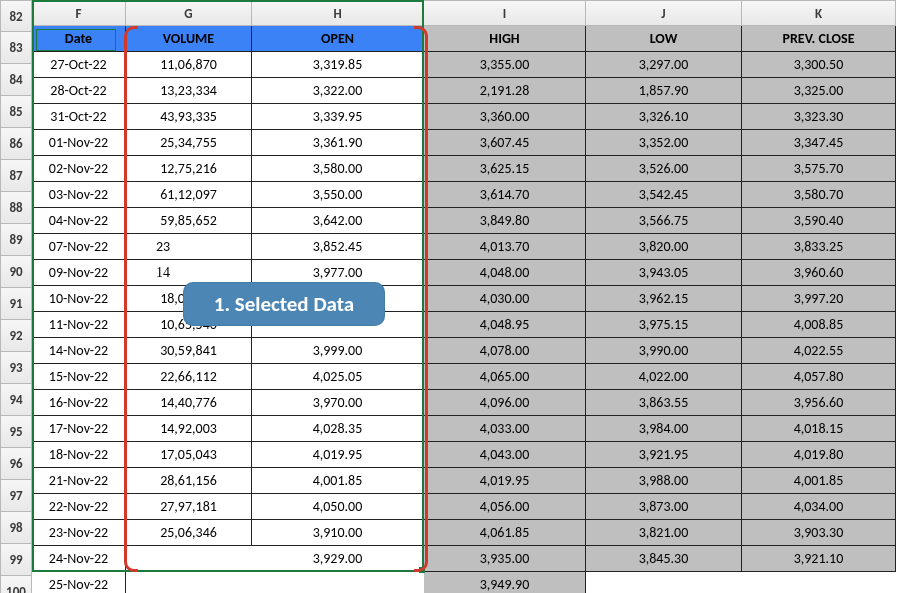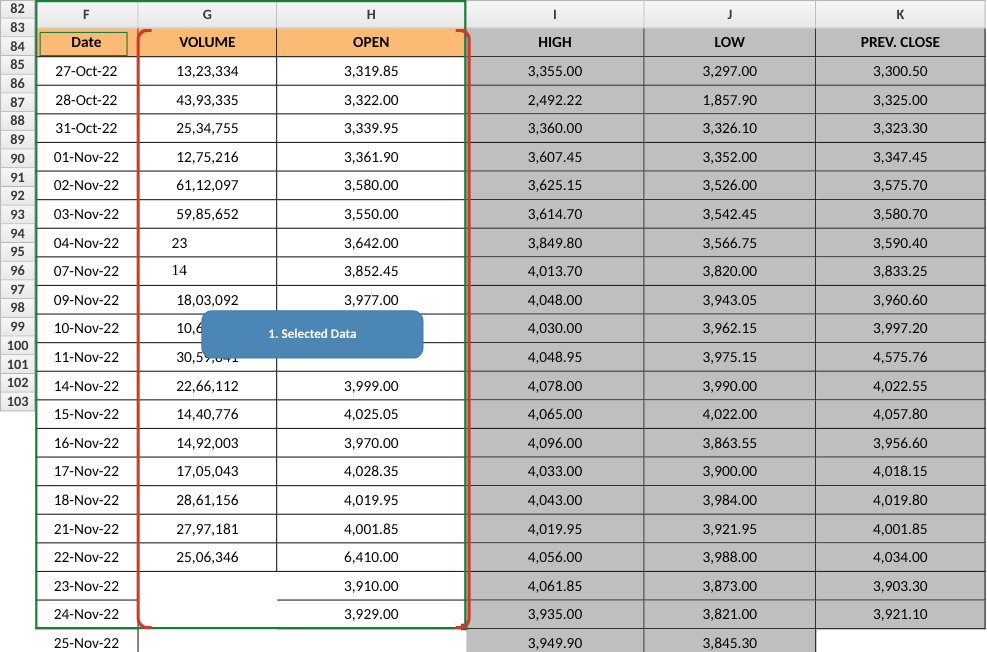--- a/index.html
+++ b/index.html
@@ -1,41 +1,41 @@
 <!DOCTYPE html>
 <html><head>
   <meta charset="utf-8">
   <style>
     * {margin:0;padding:0;box-sizing:border-box;}
     body {font-family:Calibri,Arial,sans-serif;font-size:13px;background:#fff;position:relative;width:897px;}
     .sheet {display:flex;}
     .rowhdrs {display:flex;flex-direction:column;}
-    .rowhdr {height:17px;width:32px;display:flex;align-items:center;justify-content:center;background:linear-gradient(#f6f6f6,#e8e8e8);border:1px solid #b8b8b8;border-top:0;font-size:13px;color:#3a3a3a;font-weight:bold;}
+    .rowhdr {height:32px;width:32px;display:flex;align-items:center;justify-content:center;background:linear-gradient(#f6f6f6,#e8e8e8);border:1px solid #b8b8b8;border-top:0;font-size:13px;color:#3a3a3a;font-weight:bold;}
     .rowhdr:first-child {border-top:1px solid #b8b8b8;}
     .cols {display:flex;}
     .col {display:flex;flex-direction:column;}
     .colhdr {height:26px;display:flex;align-items:center;justify-content:center;background:linear-gradient(#f6f6f6,#e8e8e8);border:1px solid #b8b8b8;border-left:0;font-size:13px;color:#3a3a3a;font-weight:bold;}
     .cell {height:26px;display:flex;align-items:center;border:1px solid #222;border-top:0;border-left:0;padding:0 6px;font-size:14px;}
     .col .cell:first-of-type {border-top:1px solid #222;margin-top:-1px;}
-    .hdrcell {justify-content:center;font-weight:bold;background:#fdba74;}
+    .hdrcell {justify-content:center;font-weight:bold;background:#3b82f6;}
     .date {justify-content:center;}
     .numc {justify-content:center;}
     .grey {background:#bfbfbf;}
     
     .wF{width:94px;} .wG{width:126px;} .wH{width:172px;} .wI{width:162px;} .wJ{width:156px;} .wK{width:154px;}
     
     .sel-outer {position:absolute;border:2px solid #1b7a3c;pointer-events:none;left:32px;top:0;width:392px;height:572px;}
     .sel-inner {position:absolute;border:1px solid #1b7a3c;pointer-events:none;left:36px;top:29px;width:80px;height:22px;background:rgba(255,255,255,.0);}
     .sel-handle{position:absolute;width:6px;height:6px;background:#1b7a3c;right:-3px;bottom:-3px;}
     
     .bracket{position:absolute;pointer-events:none;}
     .bL{left:124px;top:26px;width:14px;height:546px;border-left:3px solid #d13a2b;border-top:3px solid #d13a2b;border-bottom:3px solid #d13a2b;border-top-left-radius:10px;border-bottom-left-radius:10px;}
     .bR{left:414px;top:26px;width:14px;height:546px;border-right:3px solid #d13a2b;border-top:3px solid #d13a2b;border-bottom:3px solid #d13a2b;border-top-right-radius:10px;border-bottom-right-radius:10px;}
     
-    .callout{position:absolute;left:183px;top:282px;width:202px;height:44px;background:#4b86b4;border-radius:10px;display:flex;align-items:center;justify-content:center;color:#fff;font-weight:bold;font-size:12px;box-shadow:0 0 0 1px rgba(0,0,0,.08) inset;}
+    .callout{position:absolute;left:183px;top:282px;width:202px;height:44px;background:#4b86b4;border-radius:10px;display:flex;align-items:center;justify-content:center;color:#fff;font-weight:bold;font-size:21px;box-shadow:0 0 0 1px rgba(0,0,0,.08) inset;}
   </style>
 </head>
 <body>
 
 <div class="sheet">
   <div class="rowhdrs">
     <div class="rowhdr">82</div>
     <div class="rowhdr">83</div>
     <div class="rowhdr">84</div>
     <div class="rowhdr">85</div>
@@ -83,20 +83,21 @@
       <div class="cell date">21-Nov-22</div>
       <div class="cell date">22-Nov-22</div>
       <div class="cell date">23-Nov-22</div>
       <div class="cell date">24-Nov-22</div>
       <div class="cell date">25-Nov-22</div>
     </div>
 
     <div class="col wG">
       <div class="colhdr">G</div>
       <div class="cell hdrcell">VOLUME</div>
+      <div class="cell numc">11,06,870</div>
       <div class="cell numc">13,23,334</div>
       <div class="cell numc">43,93,335</div>
       <div class="cell numc">25,34,755</div>
       <div class="cell numc">12,75,216</div>
       <div class="cell numc">61,12,097</div>
       <div class="cell numc">59,85,652</div>
       <div class="cell" style="justify-content:flex-start;padding-left:30px;">23</div>
       <div class="cell" style="justify-content:flex-start;padding-left:30px;font-family:Liberation Serif, serif;">14</div>
       <div class="cell numc">18,03,092</div>
       <div class="cell numc">10,65,546</div>
@@ -123,30 +124,30 @@
       <div class="cell numc">3,852.45</div>
       <div class="cell numc">3,977.00</div>
       <div class="cell numc"></div>
       <div class="cell numc"></div>
       <div class="cell numc">3,999.00</div>
       <div class="cell numc">4,025.05</div>
       <div class="cell numc">3,970.00</div>
       <div class="cell numc">4,028.35</div>
       <div class="cell numc">4,019.95</div>
       <div class="cell numc">4,001.85</div>
-      <div class="cell numc">6,410.00</div>
+      <div class="cell numc">4,050.00</div>
       <div class="cell numc">3,910.00</div>
       <div class="cell numc">3,929.00</div>
     </div>
 
     <div class="col wI">
       <div class="colhdr">I</div>
       <div class="cell hdrcell grey">HIGH</div>
       <div class="cell numc grey">3,355.00</div>
-      <div class="cell numc grey">2,492.22</div>
+      <div class="cell numc grey">2,191.28</div>
       <div class="cell numc grey">3,360.00</div>
       <div class="cell numc grey">3,607.45</div>
       <div class="cell numc grey">3,625.15</div>
       <div class="cell numc grey">3,614.70</div>
       <div class="cell numc grey">3,849.80</div>
       <div class="cell numc grey">4,013.70</div>
       <div class="cell numc grey">4,048.00</div>
       <div class="cell numc grey">4,030.00</div>
       <div class="cell numc grey">4,048.95</div>
       <div class="cell numc grey">4,078.00</div>
@@ -171,21 +172,20 @@
       <div class="cell numc grey">3,526.00</div>
       <div class="cell numc grey">3,542.45</div>
       <div class="cell numc grey">3,566.75</div>
       <div class="cell numc grey">3,820.00</div>
       <div class="cell numc grey">3,943.05</div>
       <div class="cell numc grey">3,962.15</div>
       <div class="cell numc grey">3,975.15</div>
       <div class="cell numc grey">3,990.00</div>
       <div class="cell numc grey">4,022.00</div>
       <div class="cell numc grey">3,863.55</div>
-      <div class="cell numc grey">3,900.00</div>
       <div class="cell numc grey">3,984.00</div>
       <div class="cell numc grey">3,921.95</div>
       <div class="cell numc grey">3,988.00</div>
       <div class="cell numc grey">3,873.00</div>
       <div class="cell numc grey">3,821.00</div>
       <div class="cell numc grey">3,845.30</div>
     </div>
 
     <div class="col wK">
       <div class="colhdr">K</div>
@@ -193,21 +193,21 @@
       <div class="cell numc grey">3,300.50</div>
       <div class="cell numc grey">3,325.00</div>
       <div class="cell numc grey">3,323.30</div>
       <div class="cell numc grey">3,347.45</div>
       <div class="cell numc grey">3,575.70</div>
       <div class="cell numc grey">3,580.70</div>
       <div class="cell numc grey">3,590.40</div>
       <div class="cell numc grey">3,833.25</div>
       <div class="cell numc grey">3,960.60</div>
       <div class="cell numc grey">3,997.20</div>
-      <div class="cell numc grey">4,575.76</div>
+      <div class="cell numc grey">4,008.85</div>
       <div class="cell numc grey">4,022.55</div>
       <div class="cell numc grey">4,057.80</div>
       <div class="cell numc grey">3,956.60</div>
       <div class="cell numc grey">4,018.15</div>
       <div class="cell numc grey">4,019.80</div>
       <div class="cell numc grey">4,001.85</div>
       <div class="cell numc grey">4,034.00</div>
       <div class="cell numc grey">3,903.30</div>
       <div class="cell numc grey">3,921.10</div>
     </div>

